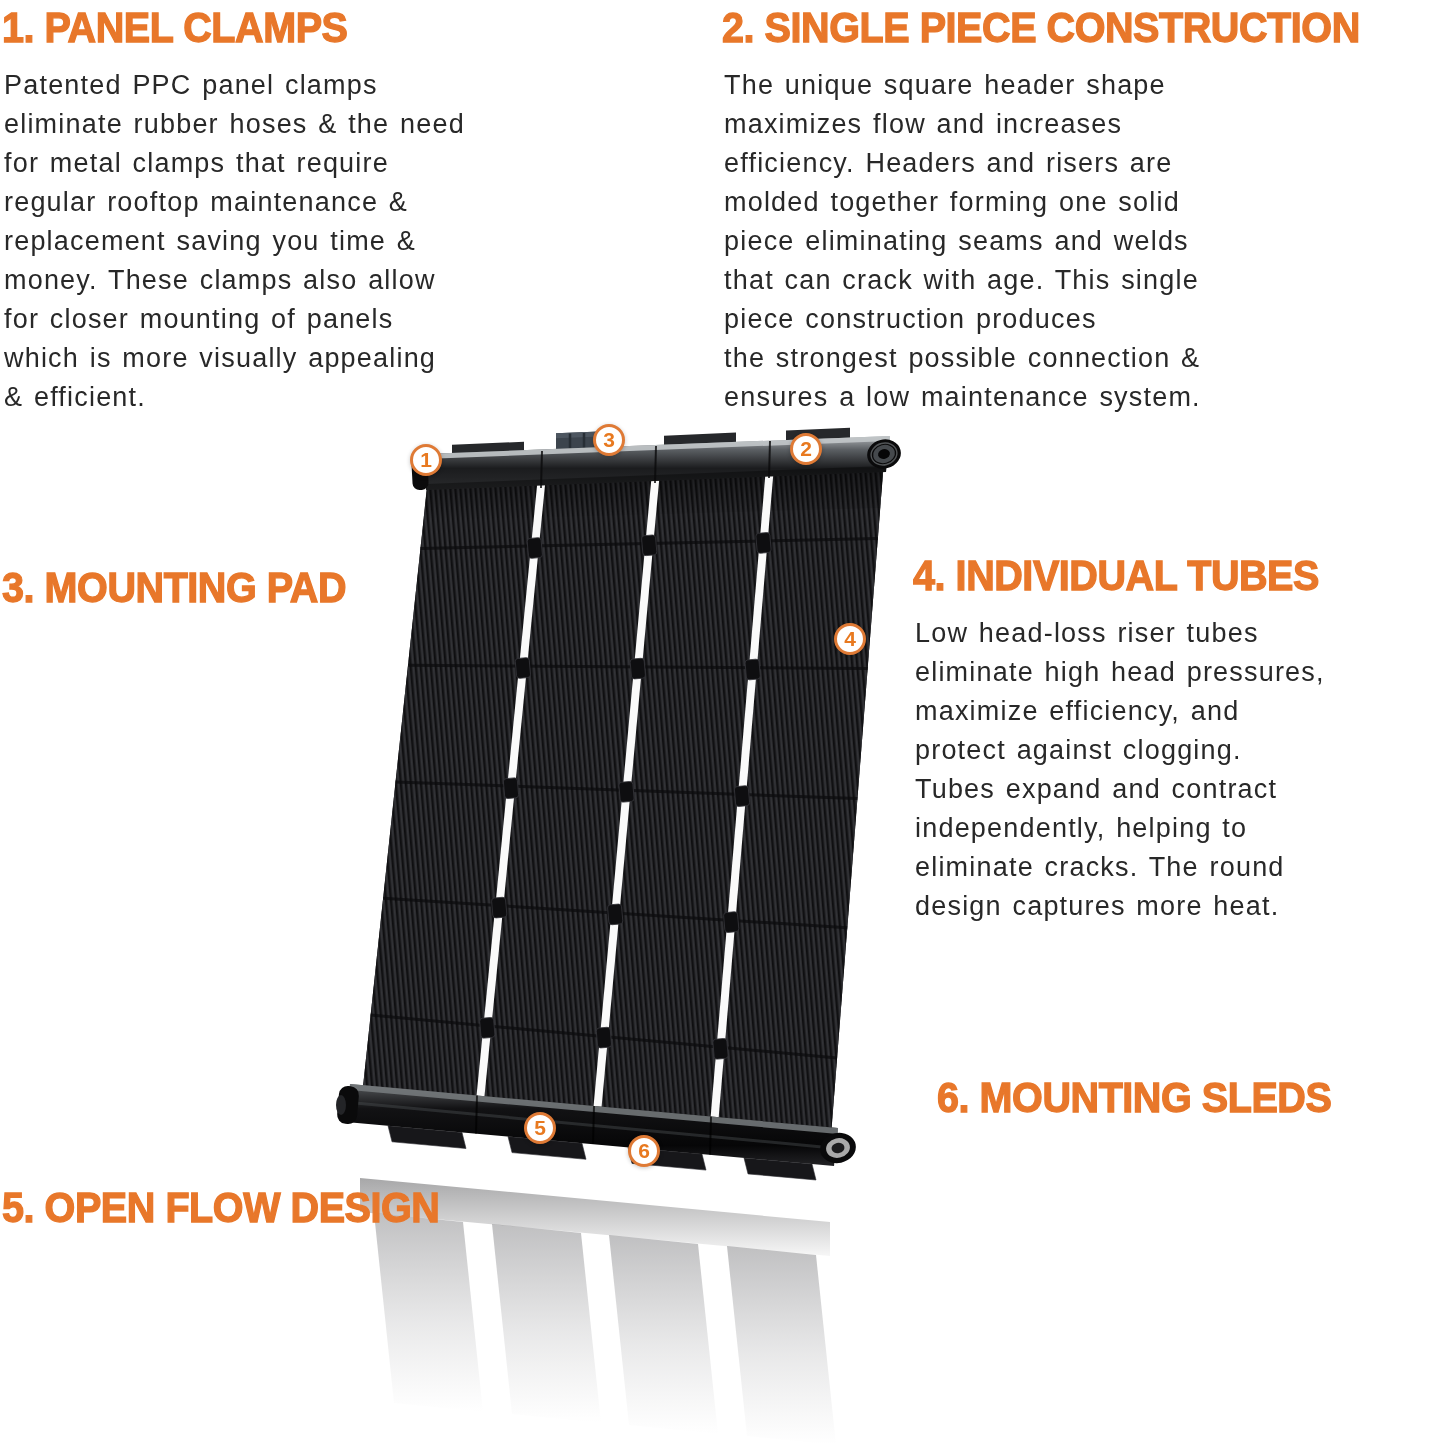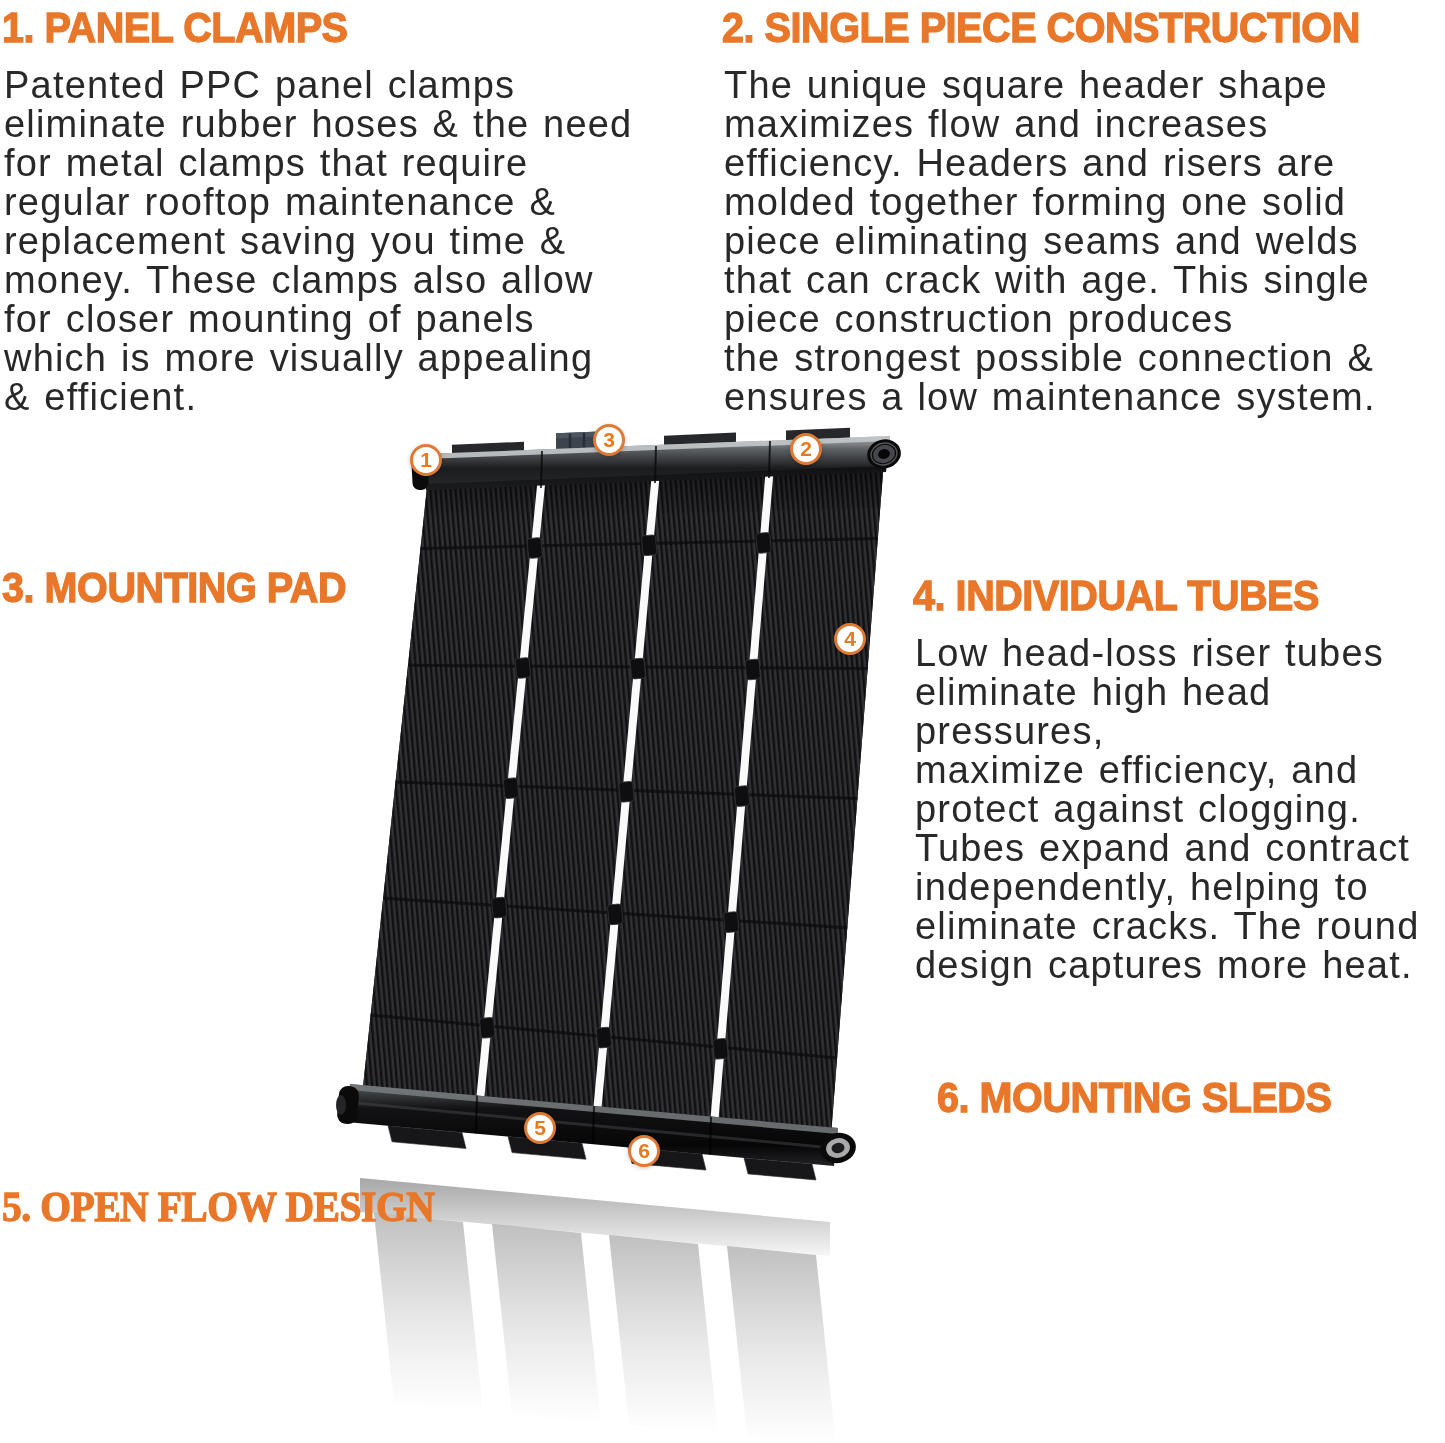--- a/index.html
+++ b/index.html
@@ -8,33 +8,33 @@
     font-family:"Liberation Sans", sans-serif;
   }
   .panel-art{position:absolute;left:0;top:0;width:1445px;height:1443px;}
   .sec{position:absolute;}
   .heading{
     margin:0;color:#e8772a;-webkit-text-stroke:1.3px #e8772a;
     font-size:43px;font-weight:bold;letter-spacing:-0.5px;line-height:46px;
     transform:scaleX(0.92);transform-origin:left top;white-space:nowrap;
   }
   .body{
-    margin:16px 0 0 2px;color:#282828;font-size:38px;line-height:39px;
+    margin:16px 0 0 2px;color:#282828;font-size:27px;line-height:39px;
     letter-spacing:1.2px;word-spacing:2px;white-space:pre-line;
   }
   .marker{
     position:absolute;width:32px;height:32px;box-sizing:border-box;border-radius:50%;
     background:#ffffff;border:3px solid #df7a35;display:flex;align-items:center;justify-content:center;
     color:#e8791f;font-size:21px;font-weight:bold;box-shadow:0 1px 4px rgba(0,0,0,0.22);
   }
   .s1{left:2px;top:4px;width:650px;}
   .s2{left:722px;top:4px;width:683px;}
   .s3{left:2px;top:564px;width:430px;}
-  .s4{left:913px;top:572px;width:532px;}
-  .s5{left:2px;top:1184px;width:580px;font-family:Liberation Serif, serif;}
+  .s4{left:913px;top:552px;width:532px;}
+  .s5{left:2px;top:1184px;width:580px;}
   .s6{left:913px;top:1074px;width:532px;margin-left:24px;}
 </style>
 </head>
 <body>
 
 <div class="canvas">
 
   <svg class="panel-art" viewBox="0 0 1445 1443" xmlns="http://www.w3.org/2000/svg">
     <defs>
       <linearGradient id="barTopG" x1="0" y1="0" x2="0" y2="1">

